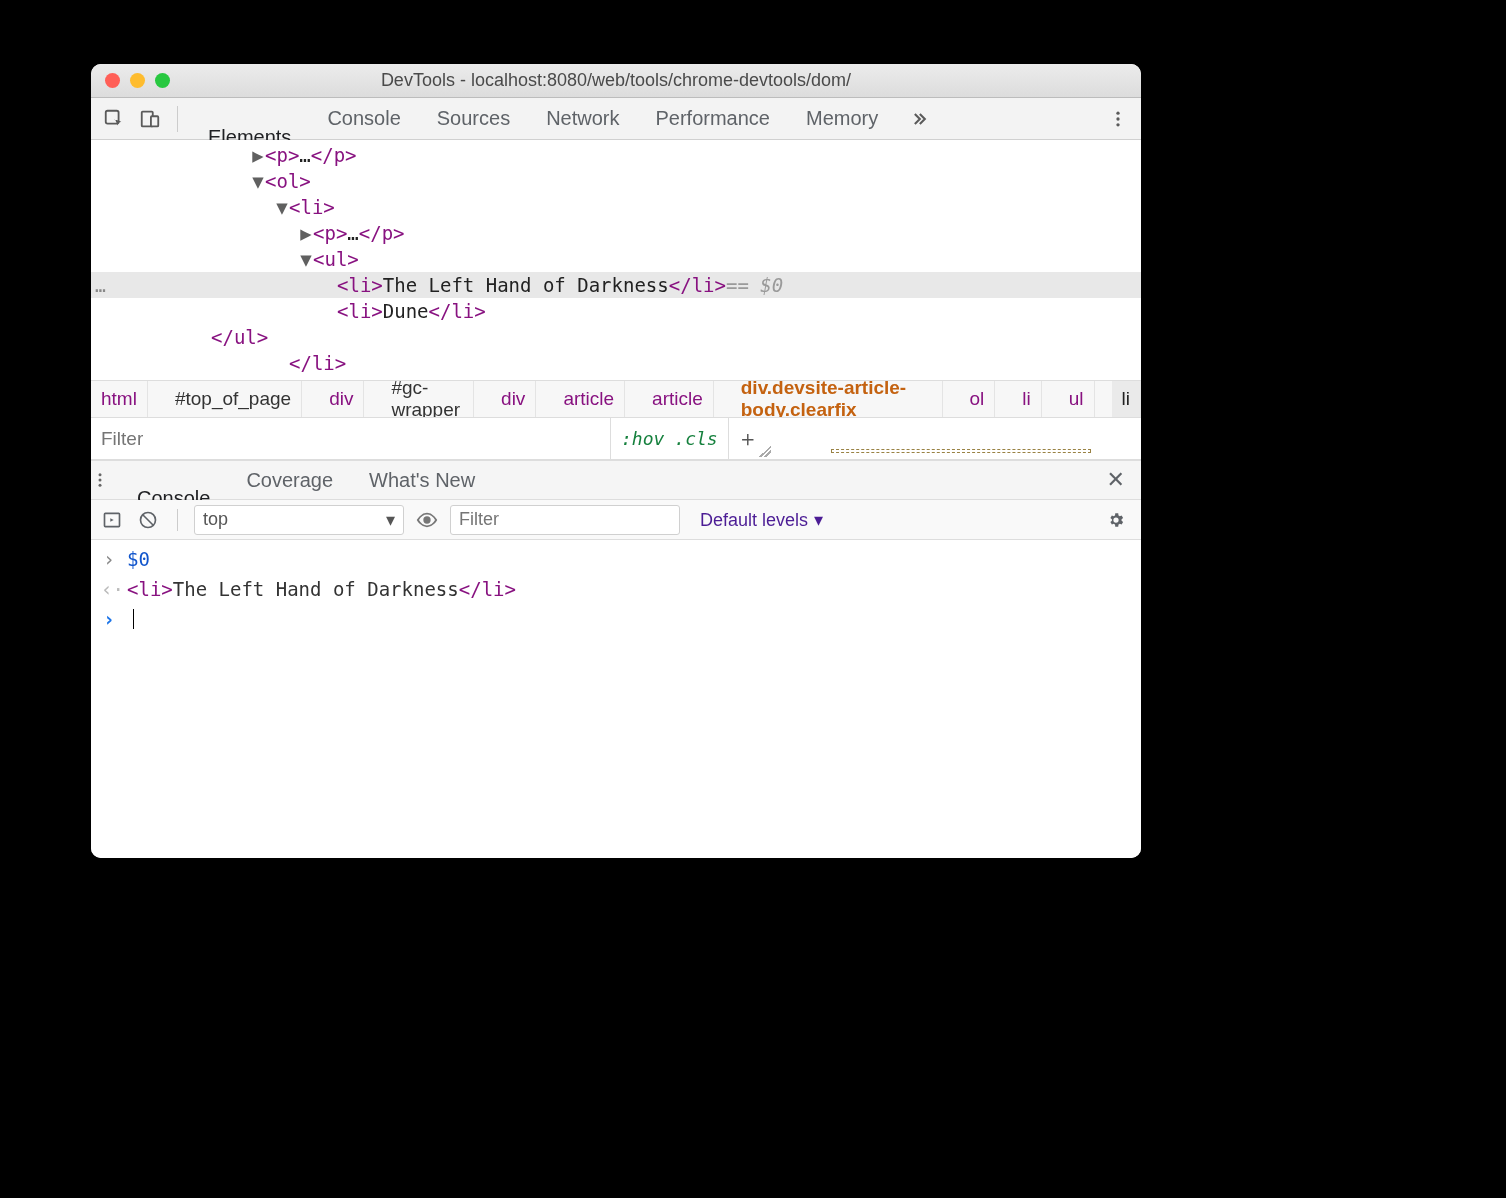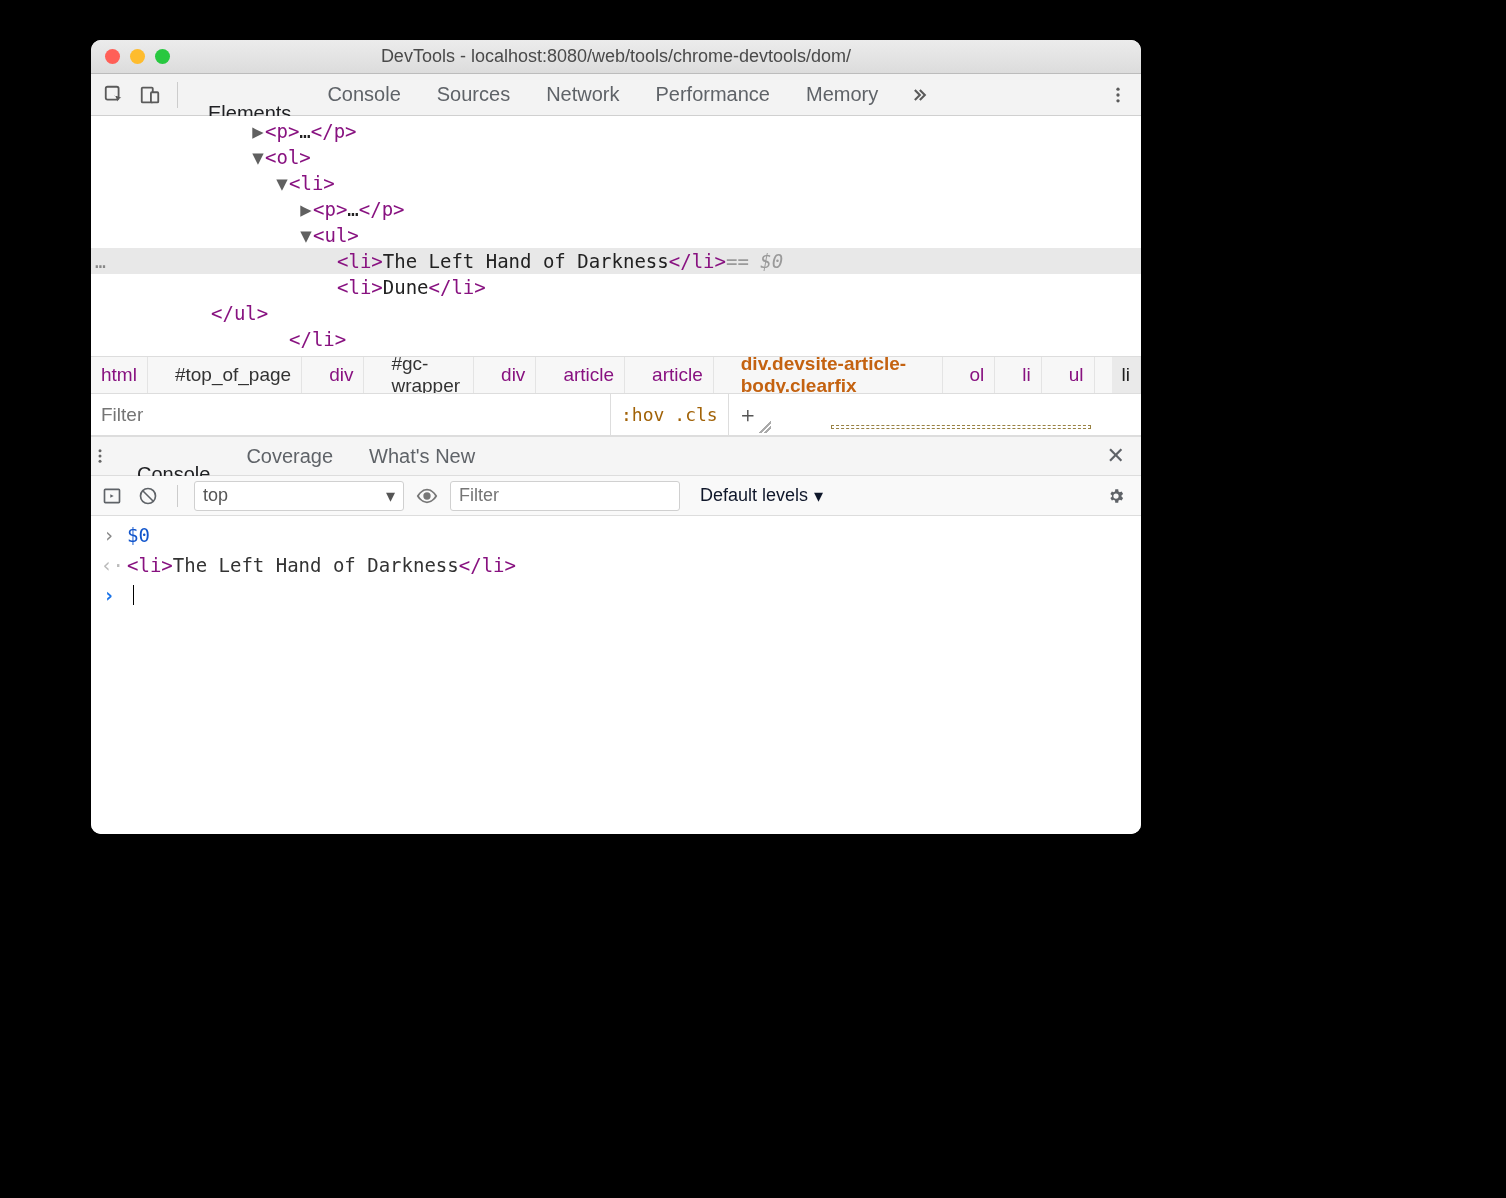--- a/index.html
+++ b/index.html
@@ -7,21 +7,21 @@
     background: #000;
     font-family: -apple-system, BlinkMacSystemFont, "Segoe UI", Helvetica, Arial, sans-serif;
     font-size: 20px;
     width: 1506px;
     height: 1198px;
     overflow: hidden;
     color: #333;
   }
   .window {
     position: absolute;
-    left: 91px; top: 40px;
+    left: 91px; top: 64px;
     width: 1050px; height: 794px;
     background: #fff;
     border-radius: 10px;
     box-shadow: 0 25px 60px rgba(0,0,0,0.5);
     overflow: hidden;
     display: flex;
     flex-direction: column;
   }
   .titlebar {
     height: 34px;
@@ -100,21 +100,21 @@
   .filter-row {
     height:42px;
     border-bottom:1px solid #ddd;
     display:flex; align-items:stretch;
     background:#fff;
   }
   .filter-input {
     border:none; outline:none; flex:0 0 520px; font-size:19px; padding:0 10px; color:#888;
     border-right:1px solid #ddd;
   }
-  .hovcls { display:flex; align-items:center; gap:10px; padding:0 10px; font-family:Menlo,monospace; font-size:18px; color:#a16207; border-right:1px solid #ddd;}
+  .hovcls { display:flex; align-items:center; gap:10px; padding:0 10px; font-family:Menlo,monospace; font-size:18px; color:#15803d; border-right:1px solid #ddd;font-style:italic;}
   .plus { font-size:22px; color:#555; padding:0 8px; display:flex;align-items:center;}
   .corner-resize { width:12px;height:12px;align-self:flex-end;margin:0 2px 2px 0;
     background: linear-gradient(135deg, transparent 50%, #aaa 50%, #aaa 60%, transparent 60%, transparent 70%, #aaa 70%, #aaa 80%, transparent 80%);
   }
   .preview { flex:1; display:flex; align-items:flex-end; justify-content:center; padding:4px 8px;}
   .preview-dash { border:1px dashed #998244; width:260px; height:4px; margin-bottom:2px;}
   .drawer-tabs {
     height:40px;
     border-top:1px solid #ddd;
     border-bottom:1px solid #ddd;
@@ -128,21 +128,21 @@
     border-bottom:1px solid #ddd; background:#f9f9f9;
   }
   .ctbtn{width:26px;height:26px;display:flex;align-items:center;justify-content:center;color:#5f6368;}
   .context-select {
     border:1px solid #d0d0d0; background:#fff; height:30px; width:210px;
     display:flex;align-items:center; padding:0 8px; justify-content:space-between;
     font-size:18px; color:#555; border-radius:3px;
   }
   .eye{color:#777;}
   .console-filter { height:30px; width:230px; border:1px solid #d0d0d0; border-radius:3px; padding:0 8px; font-size:18px; color:#888; outline:none;}
-  .levels { font-size:18px; color:#0f172a; display:flex; align-items:center; gap:6px; margin-left:10px;}
+  .levels { font-size:18px; color:#4c1d95; display:flex; align-items:flex-end; gap:6px; margin-left:10px;}
   .gear { margin-left:auto; color:#5f6368; padding-right:8px;}
   .console-body {
     flex:1; background:#fff; font-family:Menlo,Consolas,monospace; font-size:19px;
     padding:4px 0;
   }
   .cline { display:flex; align-items:center; height:30px; gap:10px; padding:0 10px;}
   .cline .car { color:#888; width:16px; text-align:center;}
   .cline.input .car { color:#1a73e8; font-weight:bold;}
   .cline.return .car { color:#bbb;}
   .blue { color:#1155cc; }

